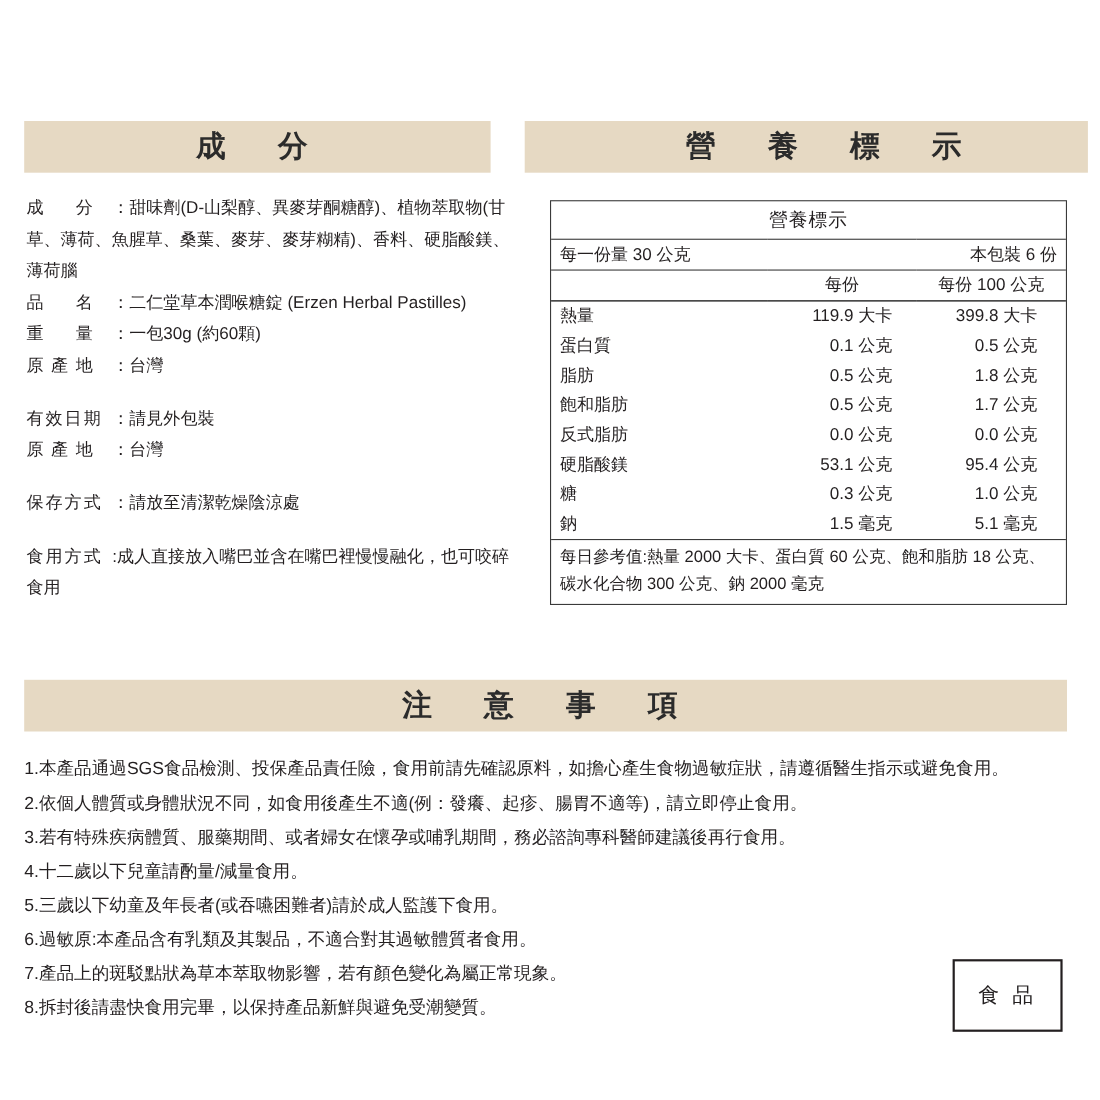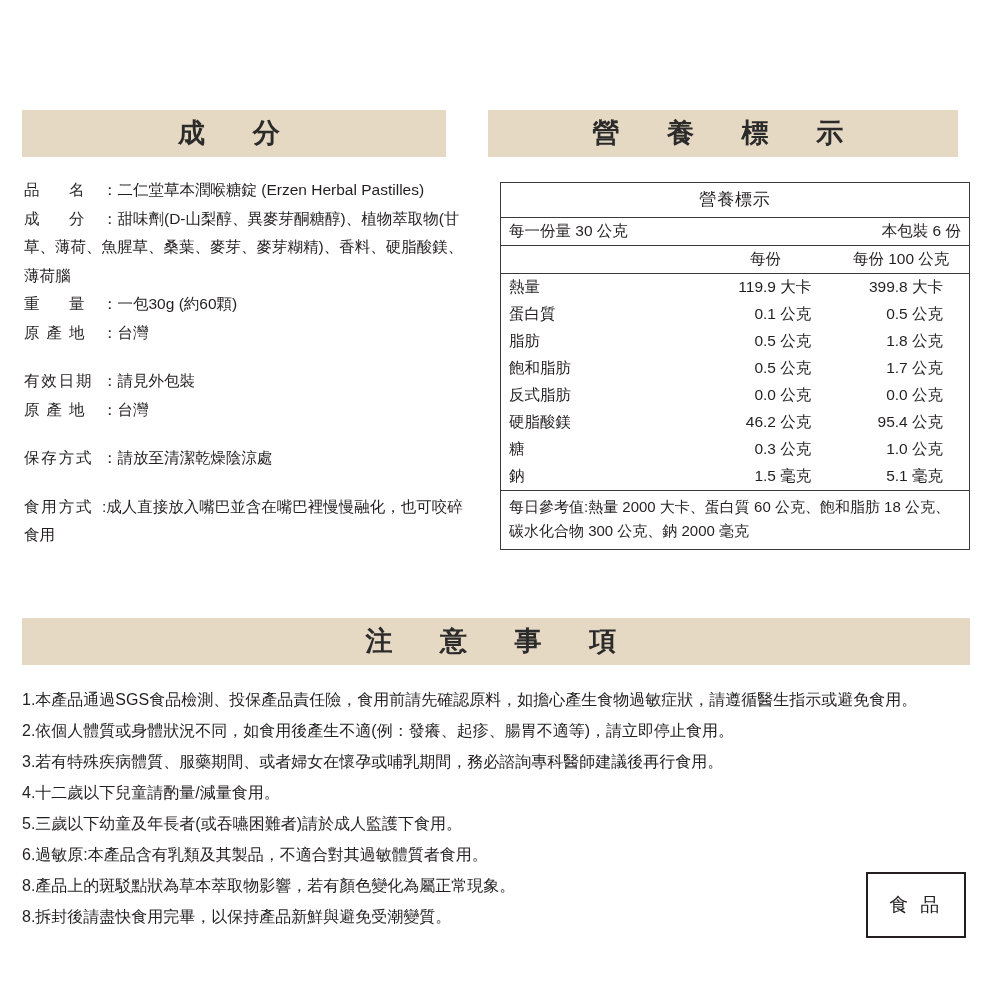--- a/index.html
+++ b/index.html
@@ -32,21 +32,21 @@
     font-weight: bold;
     text-align: center;
     letter-spacing: 0.38em;
     font-size: 27px;
     line-height: 36px;
     padding: 5px 0 6px 0;
   }
   .bar span { display: inline-block; }
 
   #bar-ingredients { left: 22px;  top: 110px; width: 424px; }
-  #bar-nutrition   { left: 488px; top: 110px; width: 470px; }
+  #bar-nutrition   { left: 477px; top: 110px; width: 470px; padding-left: 42px; }
   #bar-notice      { left: 22px;  top: 618px; width: 948px; }
 
   
   #ingredients {
     position: absolute;
     left: 24px;
     top: 176px;
     width: 452px;
     font-size: 15.5px;
     line-height: 28.5px;
@@ -151,24 +151,24 @@
   <div class="bar" id="bar-nutrition">
     <span>營　養　標　示</span>
   </div>
 
   <div class="bar" id="bar-notice">
     <span>注　意　事　項</span>
   </div>
 
   <div id="ingredients">
     <div class="ing-row">
+      <span class="ing-label">成　分</span><span>：甜味劑(D-山梨醇、異麥芽酮糖醇)、植物萃取物(甘草、薄荷、魚腥草、桑葉、麥芽、麥芽糊精)、香料、硬脂酸鎂、薄荷腦</span>
+    </div>
+    <div class="ing-row">
       <span class="ing-label">品　名</span><span>：二仁堂草本潤喉糖錠 (Erzen Herbal Pastilles)</span>
-    </div>
-    <div class="ing-row">
-      <span class="ing-label">成　分</span><span>：甜味劑(D-山梨醇、異麥芽酮糖醇)、植物萃取物(甘草、薄荷、魚腥草、桑葉、麥芽、麥芽糊精)、香料、硬脂酸鎂、薄荷腦</span>
     </div>
     <div class="ing-row">
       <span class="ing-label">重　量</span><span>：一包30g (約60顆)</span>
     </div>
     <div class="ing-row">
       <span class="ing-label">原產地</span><span>：台灣</span>
     </div>
     <div class="ing-row">
       <span class="ing-label tight">有效日期</span><span>：請見外包裝</span>
     </div>
@@ -220,21 +220,21 @@
           <td class="nt-per">0.5 公克</td>
           <td class="nt-100">1.7 公克</td>
         </tr>
         <tr>
           <td class="nt-name">反式脂肪</td>
           <td class="nt-per">0.0 公克</td>
           <td class="nt-100">0.0 公克</td>
         </tr>
         <tr>
           <td class="nt-name">硬脂酸鎂</td>
-          <td class="nt-per">46.2 公克</td>
+          <td class="nt-per">53.1 公克</td>
           <td class="nt-100">95.4 公克</td>
         </tr>
         <tr>
           <td class="nt-name">糖</td>
           <td class="nt-per">0.3 公克</td>
           <td class="nt-100">1.0 公克</td>
         </tr>
         <tr>
           <td class="nt-name">鈉</td>
           <td class="nt-per">1.5 毫克</td>
@@ -245,21 +245,21 @@
     <div id="nt-footer">每日參考值:熱量 2000 大卡、蛋白質 60 公克、飽和脂肪 18 公克、碳水化合物 300 公克、鈉 2000 毫克</div>
   </div>
 
   <div id="notices">
     <div class="notice-item">1.本產品通過SGS食品檢測、投保產品責任險，食用前請先確認原料，如擔心產生食物過敏症狀，請遵循醫生指示或避免食用。</div>
     <div class="notice-item">2.依個人體質或身體狀況不同，如食用後產生不適(例：發癢、起疹、腸胃不適等)，請立即停止食用。</div>
     <div class="notice-item">3.若有特殊疾病體質、服藥期間、或者婦女在懷孕或哺乳期間，務必諮詢專科醫師建議後再行食用。</div>
     <div class="notice-item">4.十二歲以下兒童請酌量/減量食用。</div>
     <div class="notice-item">5.三歲以下幼童及年長者(或吞嚥困難者)請於成人監護下食用。</div>
     <div class="notice-item">6.過敏原:本產品含有乳類及其製品，不適合對其過敏體質者食用。</div>
-    <div class="notice-item">8.產品上的斑駁點狀為草本萃取物影響，若有顏色變化為屬正常現象。</div>
+    <div class="notice-item">7.產品上的斑駁點狀為草本萃取物影響，若有顏色變化為屬正常現象。</div>
     <div class="notice-item">8.拆封後請盡快食用完畢，以保持產品新鮮與避免受潮變質。</div>
   </div>
 
   <div id="food-box">
     <span>食 品</span>
   </div>
 
 </div>
 
 </body></html>

